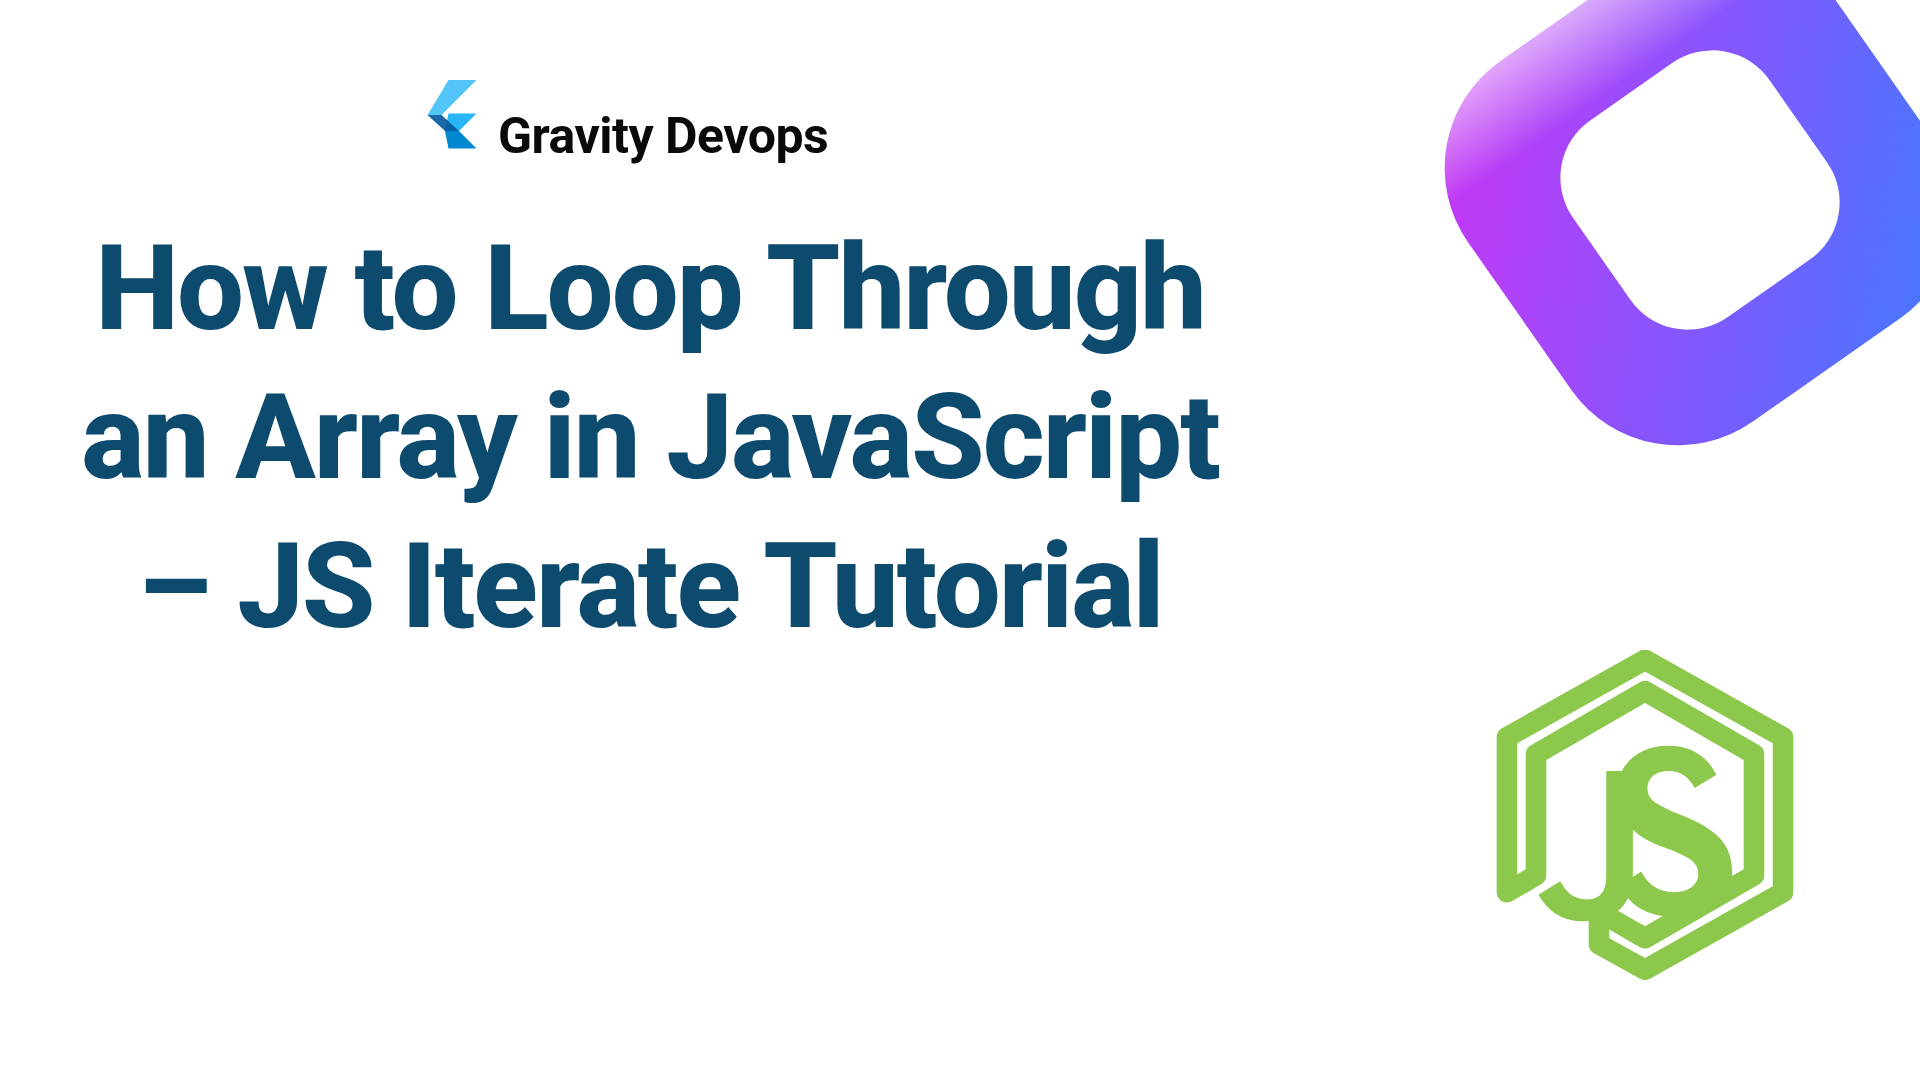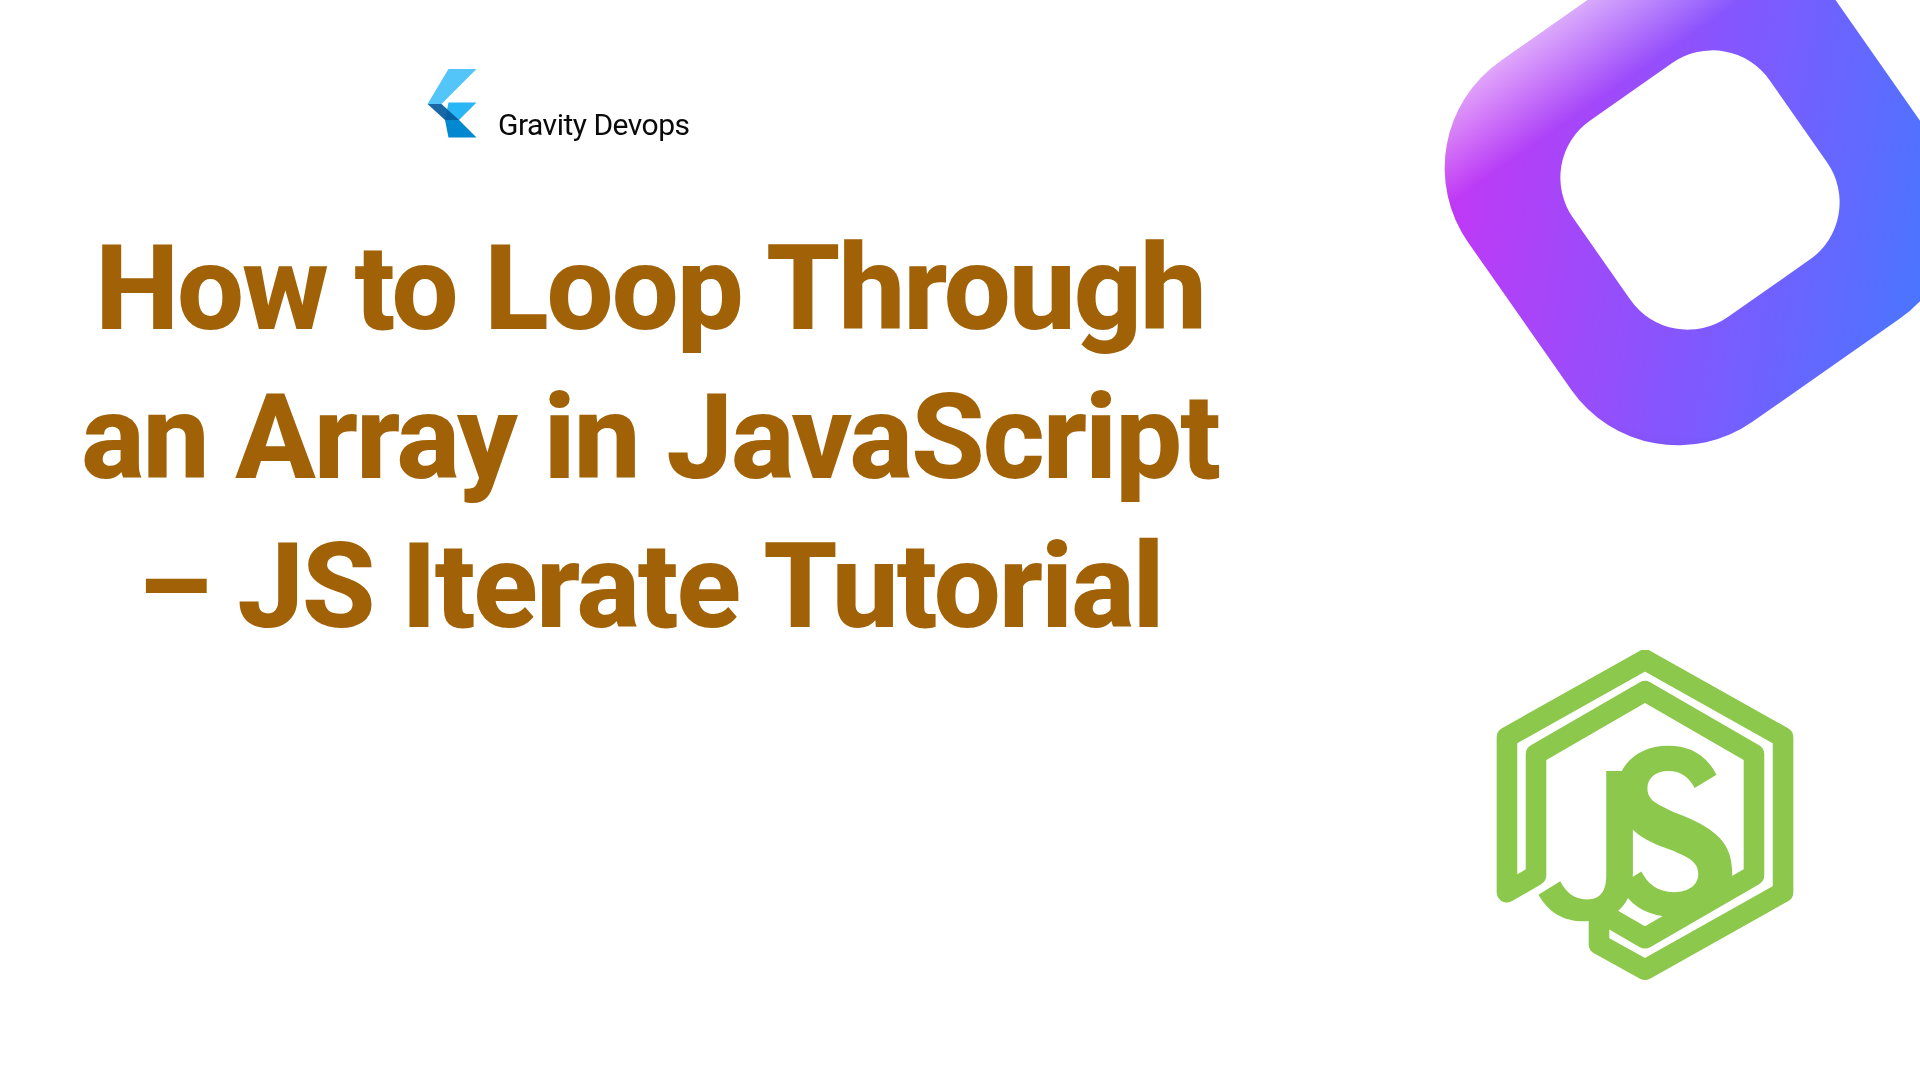--- a/index.html
+++ b/index.html
@@ -17,35 +17,35 @@
       left: 410px;
       display: flex;
       align-items: center;
       gap: 18px;
     }
     .brand-icon {
       width: 70px;
       height: 70px;
     }
     .brand-name {
-      font-size: 30px;
-      font-weight: 400;
+      font-size: 50px;
+      font-weight: 700;
       color: #0a0a0a;
       letter-spacing: -0.5px;
       margin-top: 42px;
     }
     .headline {
       position: absolute;
       top: 215px;
       left: 50px;
       width: 1200px;
       text-align: center;
       font-size: 119px;
       font-weight: 800;
-      color: #a16207;
+      color: #0c4a6e;
       line-height: 1.25;
       letter-spacing: -2px;
     }
     .ring3d {
       position: absolute;
       top: -160px;
       right: -130px;
       width: 700px;
       height: 700px;
       pointer-events: none;

